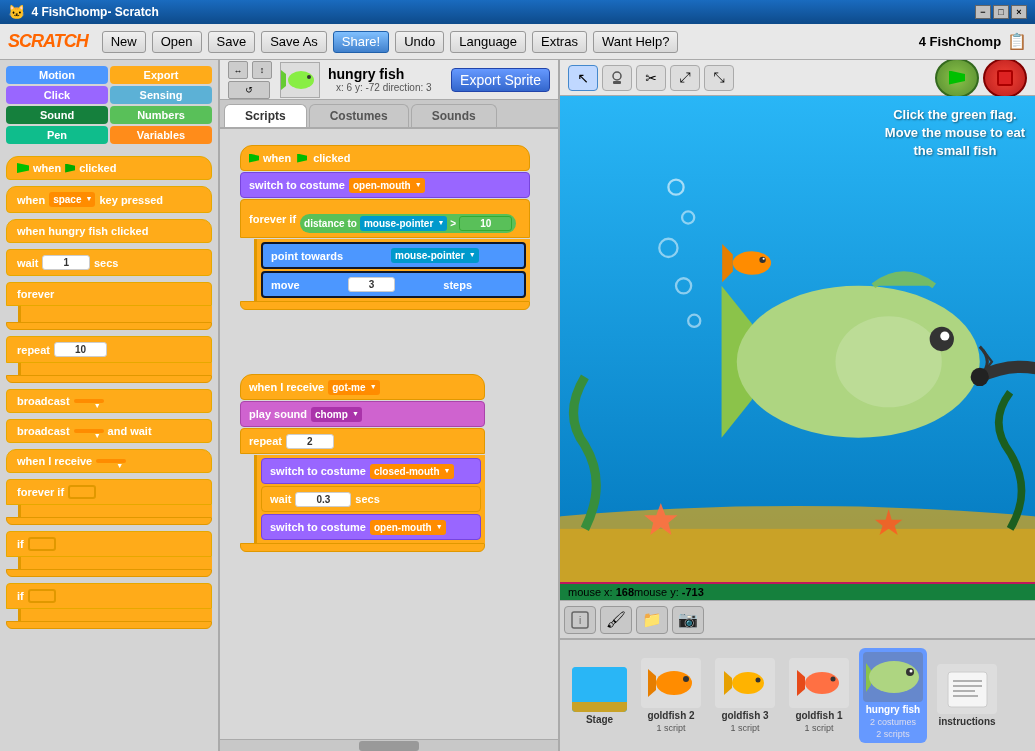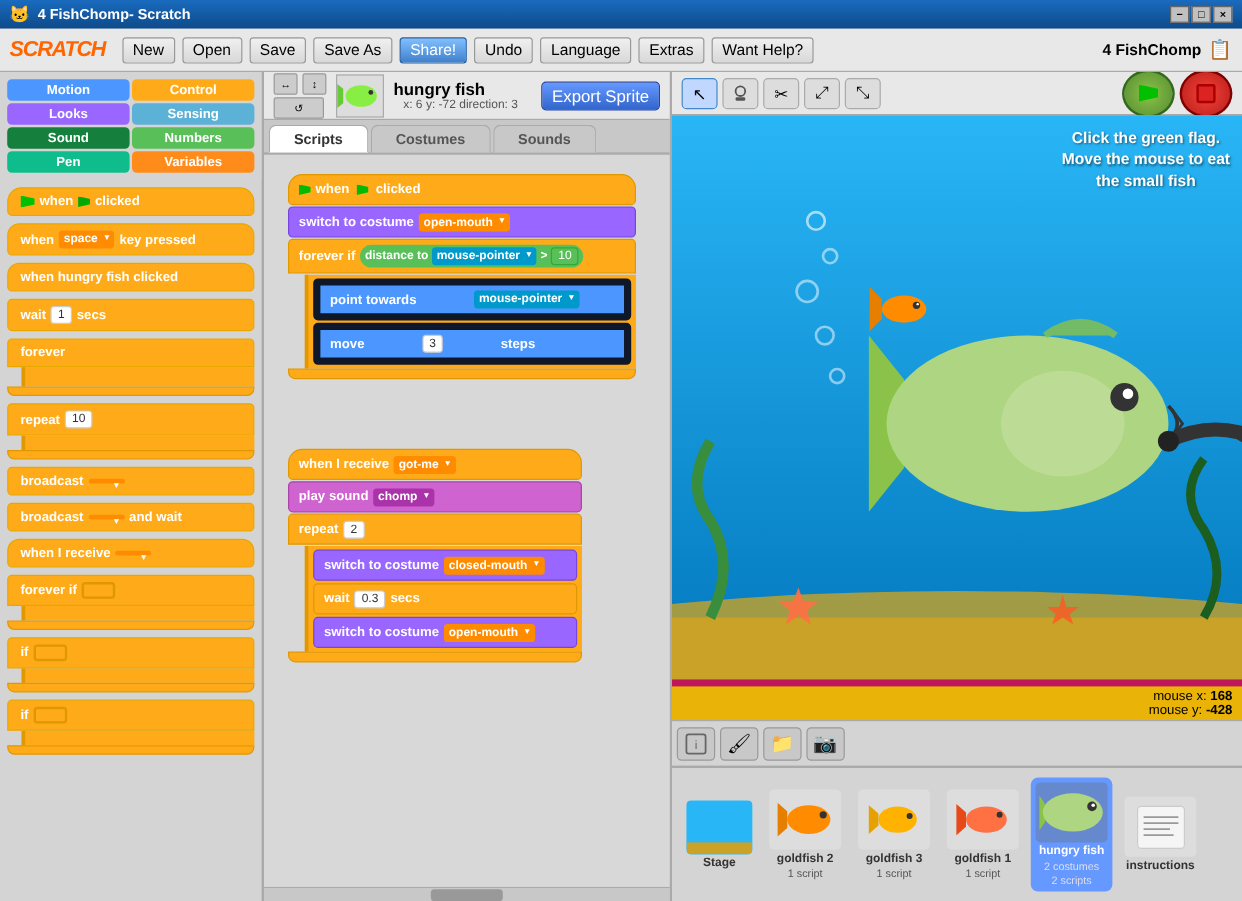--- a/index.html
+++ b/index.html
@@ -255,38 +255,38 @@
       margin-bottom: 1px;
       border-radius: 4px;
       font-size: 11px;
       font-weight: bold;
       color: white;
       min-height: 26px;
       position: relative;
     }
     .sb-orange { background: #ffab19; border: 1px solid #e09800; }
     .sb-purple { background: #9966ff; border: 1px solid #7744dd; }
-    .sb-blue { background: #4c97ff; border: 6px solid #0f172a; gap: 48px; }
+    .sb-blue { background: #4c97ff; border: 2px solid #0f172a; gap: 48px; }
     .sb-dropdown {
       background: #ff8c00;
       color: white;
       border-radius: 3px;
       padding: 2px 14px 2px 4px;
       font-size: 10px;
       position: relative;
       display: inline-block;
     }
     .sb-dropdown::after { content: '▼'; font-size: 7px; position: absolute; right: 3px; top: 3px; }
     .sb-num {
       background: white;
       color: #333;
       border-radius: 3px;
-      padding: 1px 5px;
+      padding: 1px 20px;
       font-size: 10px;
-      font-weight: normal;
+      font-weight: bold;
       border: 1px solid #ccc;
     }
     .sb-green-oval {
       background: #59c059;
       border-radius: 12px;
       padding: 2px 8px;
       font-size: 10px;
       color: white;
     }
 
@@ -360,27 +360,27 @@
       color: white;
       font-size: 13px;
       font-weight: bold;
       text-align: center;
       line-height: 1.4;
       text-shadow: 1px 1px 2px rgba(0,0,0,0.5);
     }
 
     
     #mouse-coords {
-      background: #eab308;
-      border-top: 6px solid #be185d;
+      background: #15803d;
+      border-top: 2px solid #be185d;
       padding: 2px 8px;
       font-size: 11px;
       text-align: right;
       display: flex;
-      flex-direction: column;
+      flex-direction: row;
       align-items: flex-end;
     }
 
     
     #stage-bottom-tools {
       background: #d4d4d4;
       display: flex;
       align-items: center;
       padding: 4px;
       gap: 4px;
@@ -497,22 +497,22 @@
       <span>4 FishChomp</span>
       <span style="font-size:16px;">📋</span>
     </div>
   </div>
 
   <div id="content">
 
     <div id="blocks-panel">
       <div id="categories">
         <button class="cat-btn cat-motion">Motion</button>
-        <button class="cat-btn cat-control">Control</button>
-        <button class="cat-btn cat-looks">Looks</button>
+        <button class="cat-btn cat-control">Export</button>
+        <button class="cat-btn cat-looks">Click</button>
         <button class="cat-btn cat-sensing">Sensing</button>
         <button class="cat-btn cat-sound">Sound</button>
         <button class="cat-btn cat-numbers">Numbers</button>
         <button class="cat-btn cat-pen">Pen</button>
         <button class="cat-btn cat-variables">Variables</button>
       </div>
       <div id="block-palette">
 
         <div class="block block-orange hat-top" style="border-radius:12px 12px 4px 4px; position:relative;">
           <span style="display:inline-block;width:12px;height:10px;background:#00c000;clip-path:polygon(0 0,100% 25%,100% 75%,0 100%);"></span>
@@ -645,21 +645,21 @@
 
           <div class="script-block sb-purple" style="min-width:220px;">
             <span>switch to costume</span>
             <span class="sb-dropdown">open-mouth</span>
           </div>
 
           <div style="display:flex;flex-direction:column;">
             <div class="script-block sb-orange" style="border-radius:4px 4px 0 0; min-width:290px;">
               <span>forever if</span>
 
-              <span class="sb-green-oval" style="background:#59c059;border-radius:10px;padding:2px 4px;font-size:10px;display:inline-flex;align-items:center;gap:3px;">
+              <span class="sb-green-oval" style="background:#59c059;border-radius:10px;padding:2px 4px;font-size:10px;display:inline-flex;align-items:center;gap:3px;margin-top:10px;">
                 <span>distance to</span>
                 <span class="sb-dropdown" style="background:#0099cc;font-size:10px;">mouse-pointer</span>
                 <span>&gt;</span>
                 <span class="sb-num" style="background:#59c059;color:white;border:1px solid #33aa33;">10</span>
               </span>
             </div>
 
             <div style="display:flex;flex-direction:column;margin-left:14px;background:#ffab19;border-left:3px solid #e09800;padding:2px 0;">
 
               <div class="script-block sb-blue" style="margin:1px 4px;min-width:220px;">
@@ -818,21 +818,21 @@
         
         <div id="instructions-text">
           <span style="white-space:pre-line;">Click the green flag.
 Move the mouse to eat
 the small fish</span>
         </div>
       </div>
 
       <div id="mouse-coords">
         <span><span>mouse x:</span> <strong>168</strong></span>
-        <span><span>mouse y:</span> <strong>-428</strong></span>
+        <span><span>mouse y:</span> <strong>-713</strong></span>
       </div>
 
       <div id="stage-bottom-tools">
         <div class="stage-bottom-btn" title="Stage info">
           <svg width="20" height="20" viewBox="0 0 20 20">
             <rect x="2" y="2" width="16" height="16" rx="2" fill="none" stroke="#666" stroke-width="1.5"></rect>
             <text x="10" y="14" text-anchor="middle" font-size="10" fill="#666">i</text>
           </svg>
         </div>
         <div class="stage-bottom-btn" title="Paint">🖌</div>

